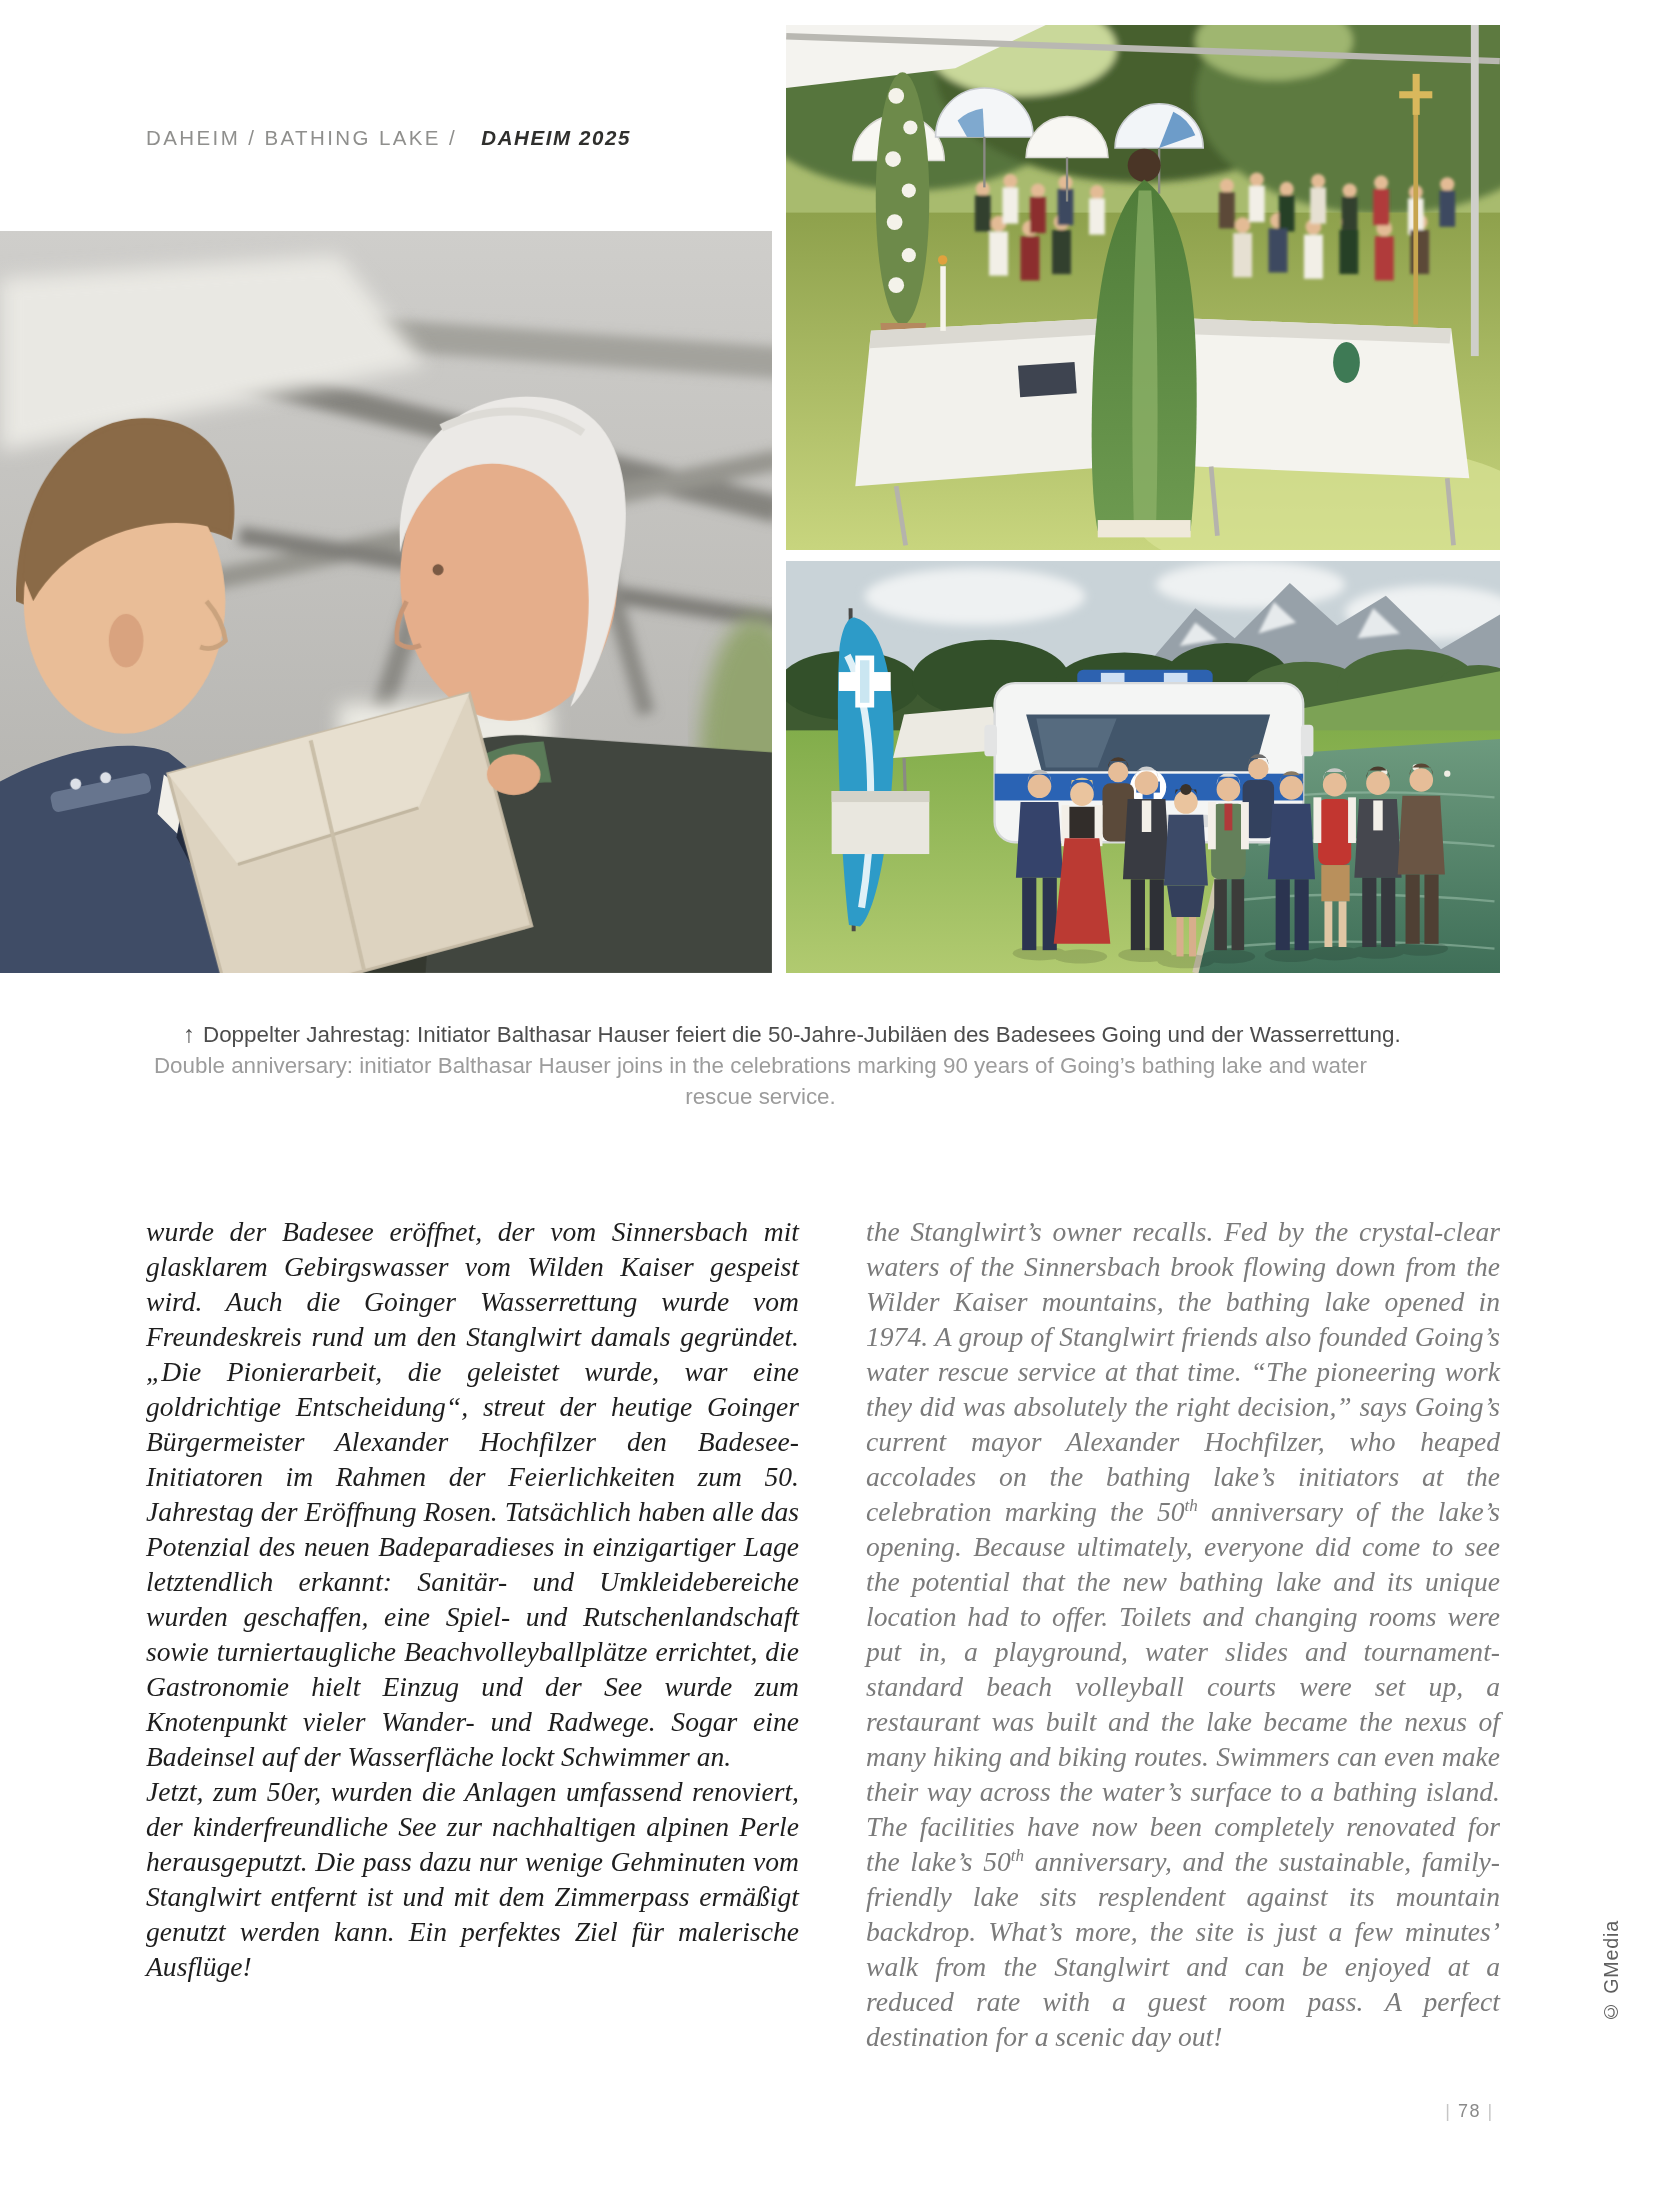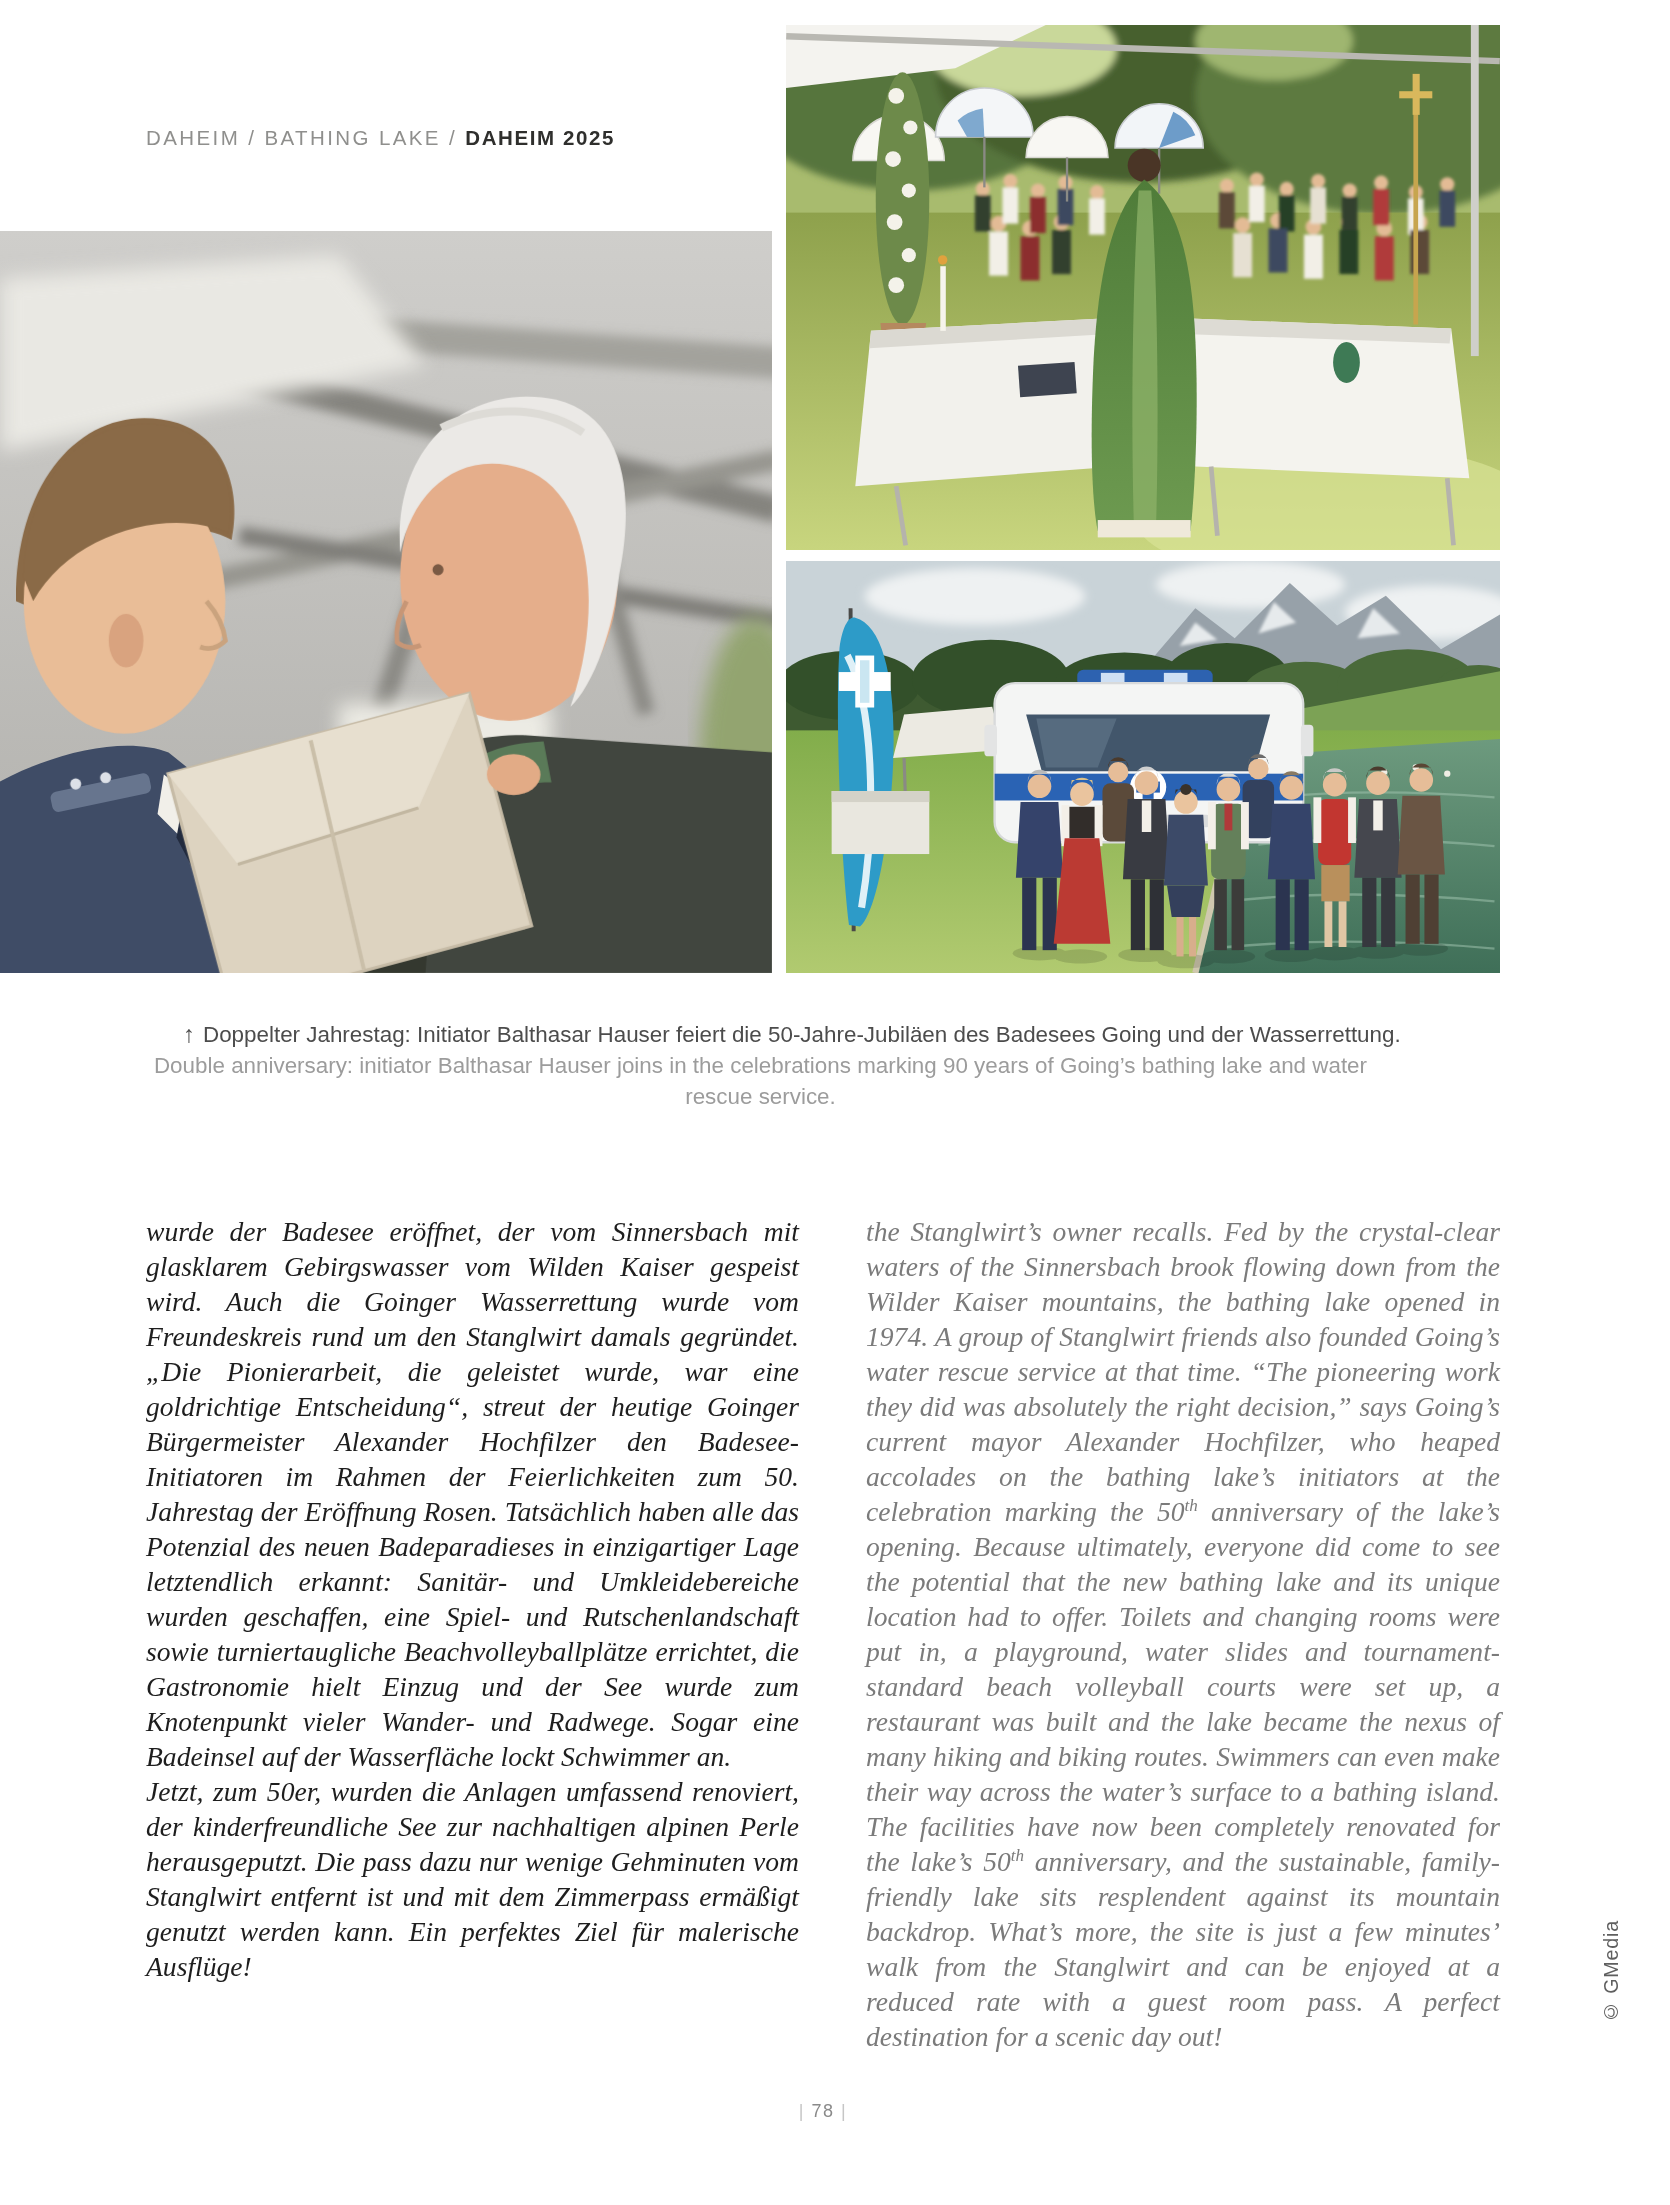--- a/index.html
+++ b/index.html
@@ -1,41 +1,41 @@
 <!DOCTYPE html>
 <html style="font-size:12.6px"><head>
 <meta charset="utf-8">
 <style>
   html,body{margin:0;padding:0;background:#ffffff;}
   .page{position:relative;width:1670px;height:2205px;background:#ffffff;overflow:hidden;
         font-family:"Liberation Sans",sans-serif;}
   
   .kicker{position:absolute;left:146px;top:126px;font-size:20.5px;letter-spacing:2.4px;white-space:nowrap;}
   .kicker .light{color:#8f8f8d;font-weight:400;}
-  .kicker .bold{color:#2f2f2d;font-weight:700;letter-spacing:1.6px;margin-left:0;}
+  .kicker .bold{color:#2f2f2d;font-weight:700;letter-spacing:1.6px;margin-left:16px;font-style:italic;}
   
   .photo{position:absolute;overflow:hidden;background:#dddddd;}
   .photo svg{display:block;width:100%;height:100%;}
   .photo-left{left:0;top:231px;width:772px;height:742px;}
   .photo-top-right{left:786px;top:25px;width:714px;height:525px;}
   .photo-bottom-right{left:786px;top:561px;width:714px;height:412px;}
   
   .caption{position:absolute;left:146px;top:1019px;width:1292px;font-size:22.4px;line-height:31px;text-align:center;}
   .caption .arrow{color:#4c4c4c;font-size:23.6px;margin-right:7.9px;}
   .caption .de{color:#4c4c4c;}
   .caption .en{color:#9c9c9c;max-width:1229px;}
   
   .col{position:absolute;top:1214px;text-align:justify;font-family:"Liberation Serif",serif;
        font-size:27.6px;line-height:35px;}
   .col p{margin:0;font-style:italic;}
   .col-de{left:146px;width:653px;color:#1e1e1e;}
   .col-en{left:866px;width:634px;color:#7b7b7b;}
   .sup{font-size:0.62em;vertical-align:super;line-height:0;}
   
-  .folio{position:absolute;left:146px;top:2101px;width:1354px;text-align:center;
+  .folio{position:absolute;left:146px;top:2101px;width:1354px;text-align:right;
          font-size:18px;color:#8a8a8a;letter-spacing:1.6px;}
   .folio .bar{color:#c6c6c6;margin:0 6.3px;font-weight:300;}
   
   .credit{position:absolute;left:1600px;top:1920px;writing-mode:vertical-rl;
           transform:rotate(180deg);font-size:19.7px;color:#5f5f5f;letter-spacing:0.8px;}
 </style>
 </head>
 <body>
 
 <div class="page">

